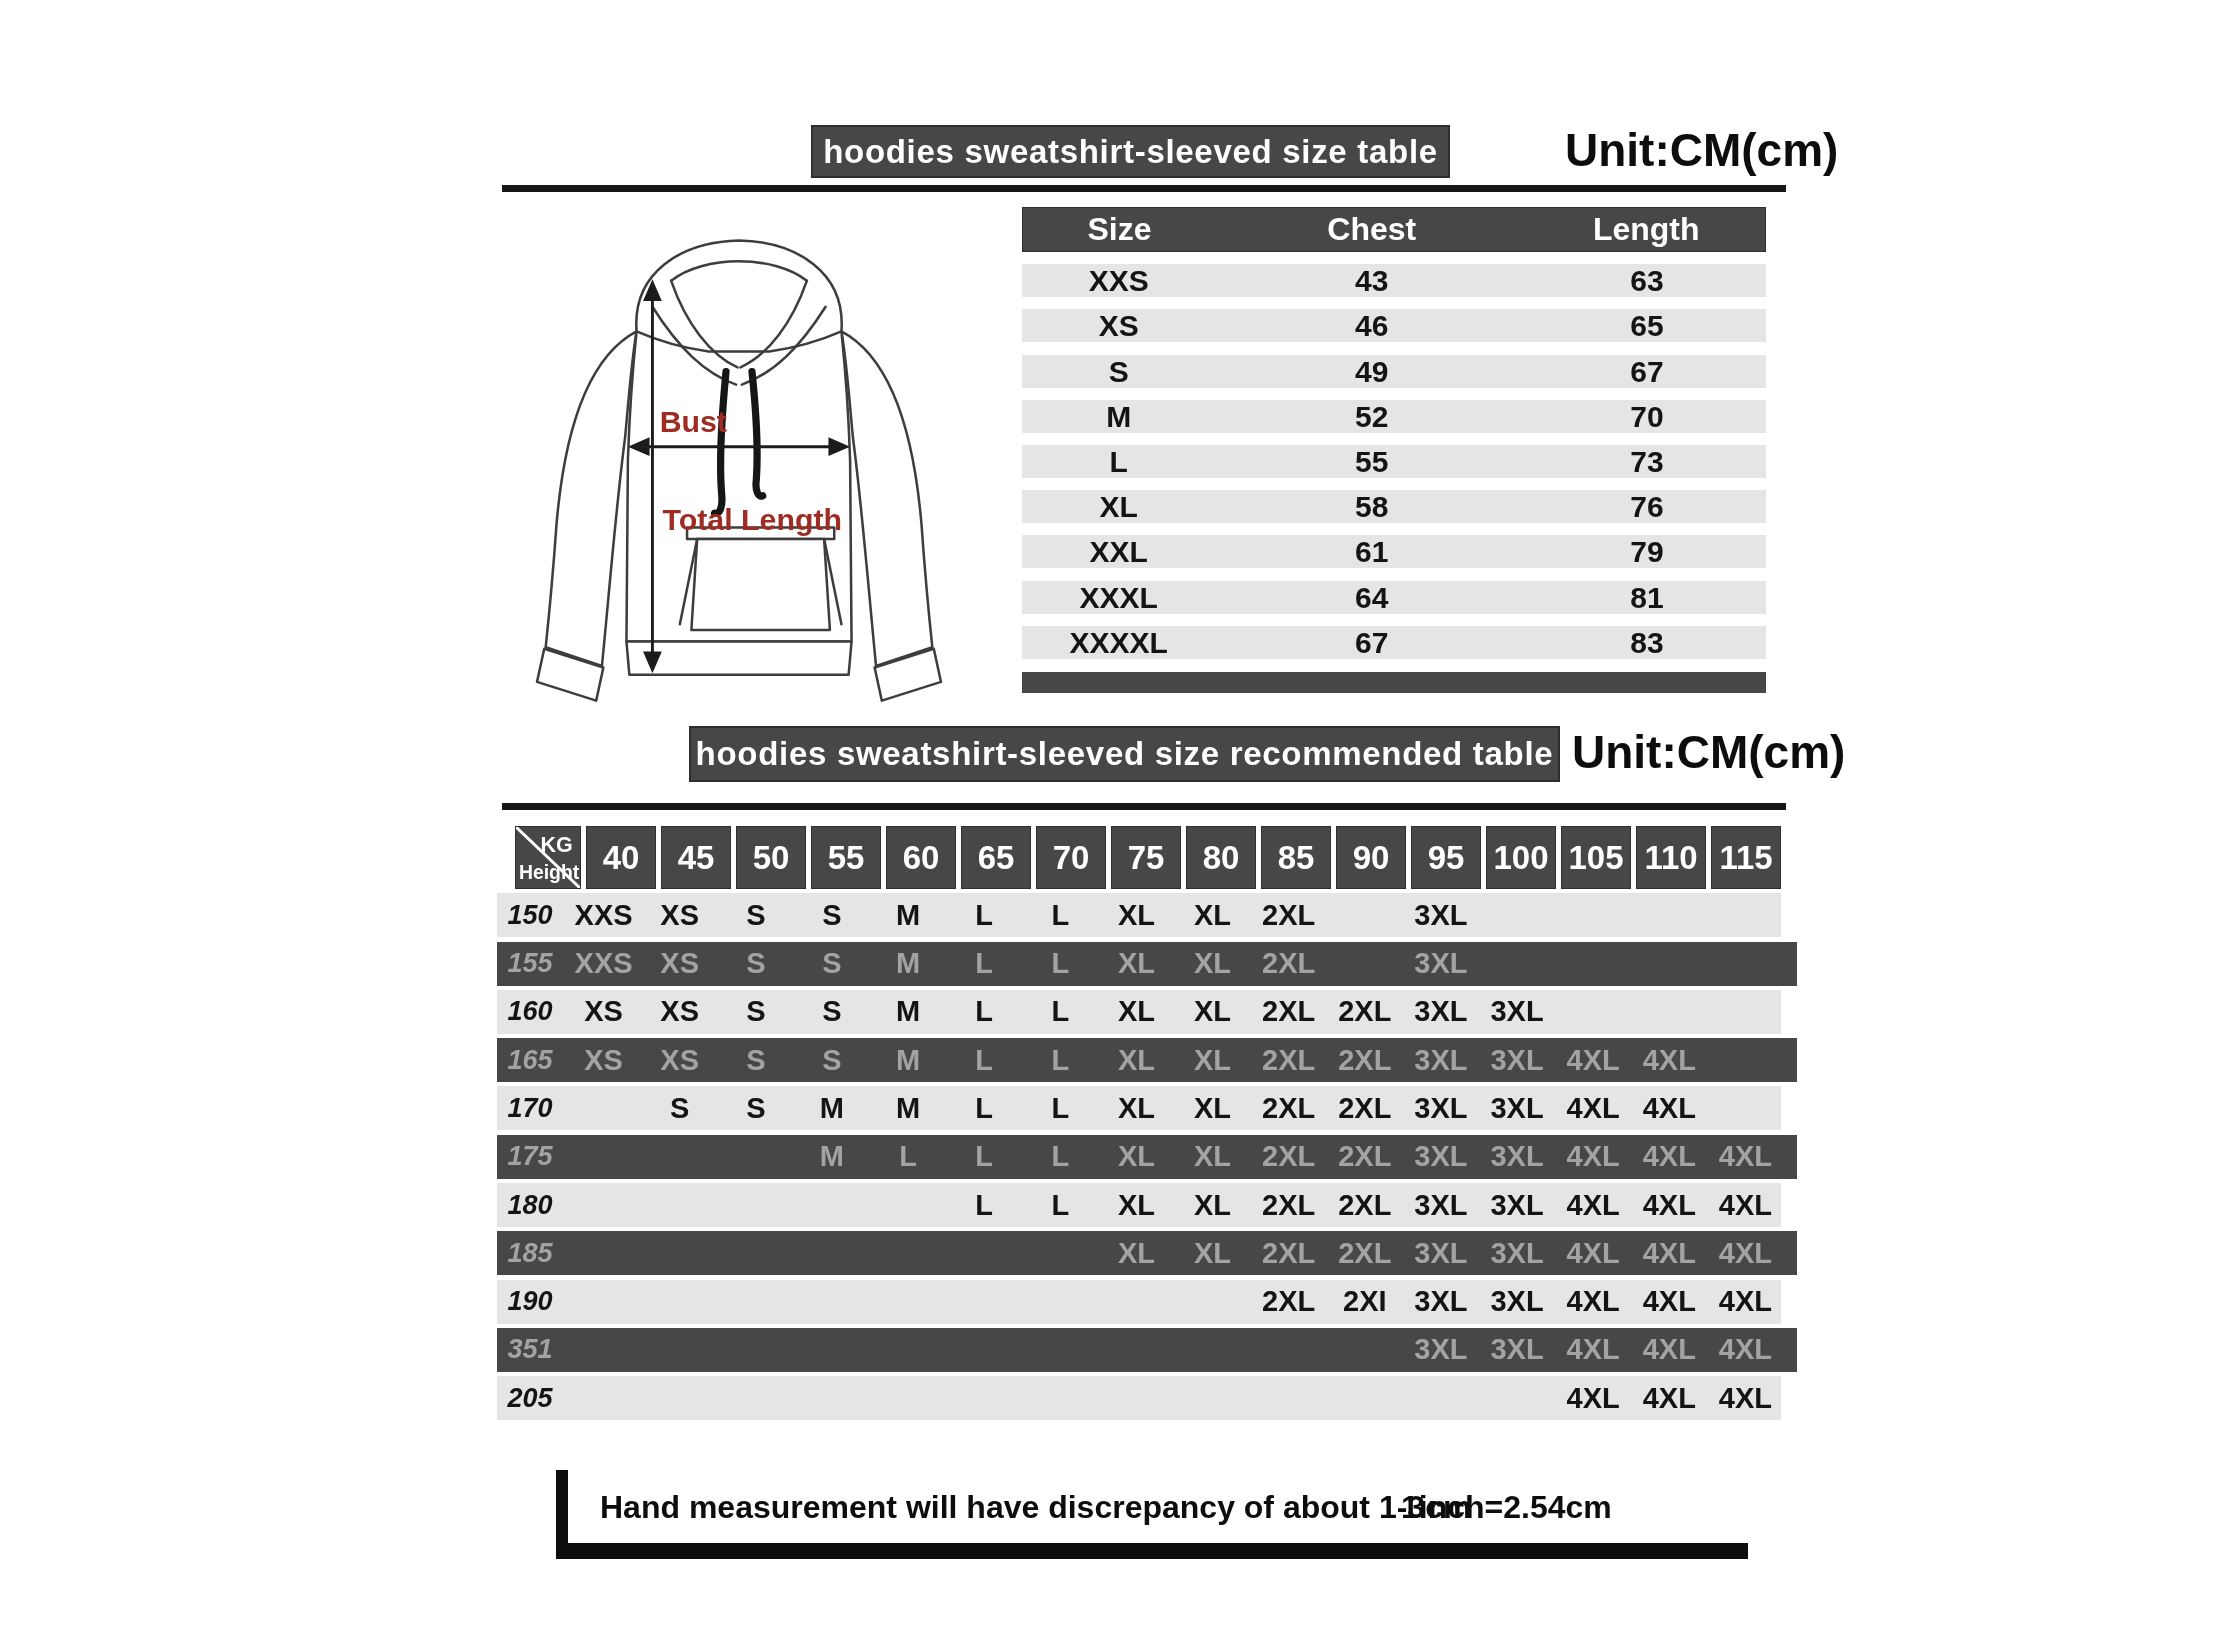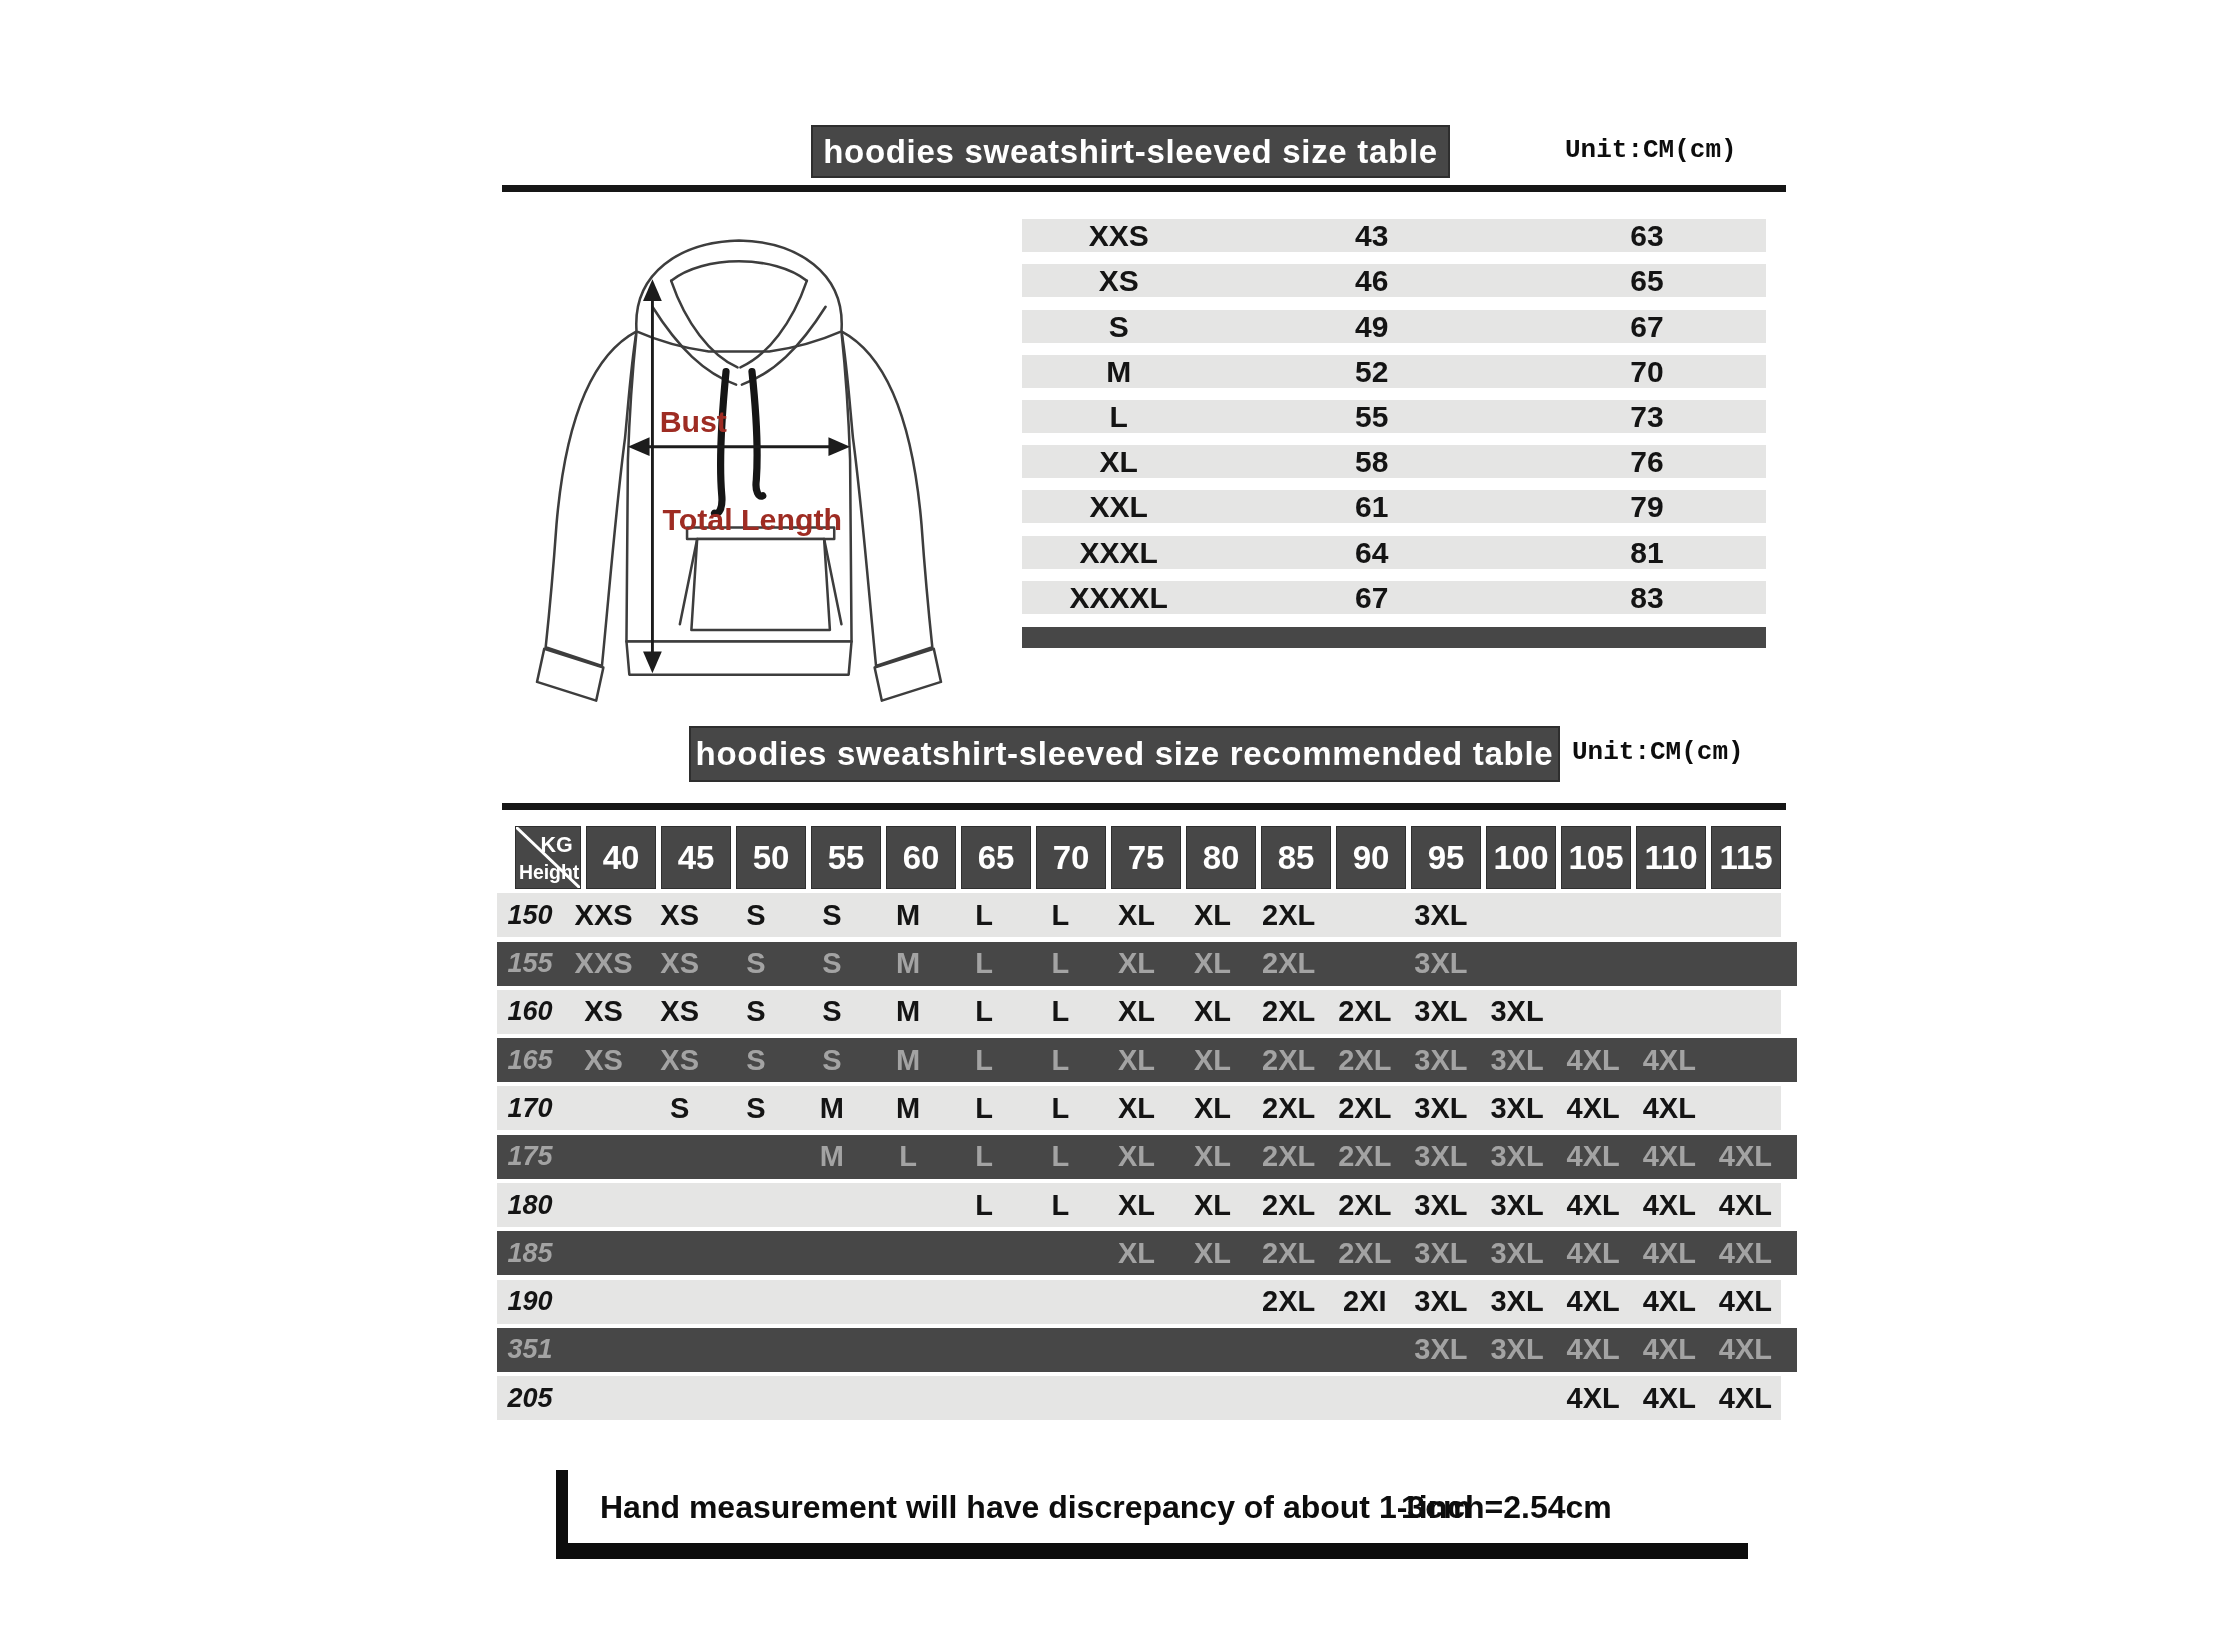--- a/index.html
+++ b/index.html
@@ -6,21 +6,21 @@
   body{
     width:2227px;height:1651px;background:#ffffff;position:relative;
     font-family:"Liberation Sans",sans-serif;font-weight:bold;color:#141414;
     overflow:hidden;
   }
   .abs{position:absolute;}
   .flexc{display:flex;align-items:center;justify-content:center;}
 
   
   .titlebar{background:#474747;border:2.2px solid #2e2e2e;color:#fff;font-size:33px;letter-spacing:0.7px;}
-  .unit{font-size:26px;color:#0d0d0d;font-family:Liberation Mono, monospace;}
+  .unit{font-size:46px;color:#0d0d0d;}
   .rule{background:#161616;}
 
   
   .t1{left:1022px;top:207px;width:744px;}
   .t1-grid{display:grid;grid-template-columns:26% 42% 32%;align-items:center;text-align:center;}
   .t1-head{height:43px;background:#474747;border:1.4px solid #2e2e2e;color:#fff;font-size:32px;}
   .t1-row{height:33px;margin-top:12.2px;background:#e5e5e4;font-size:30px;color:#141414;}
   .t1-foot{height:21.5px;margin-top:13px;background:#474747;}
 
   
@@ -94,20 +94,25 @@
     <line class="meas" x1="190" y1="138" x2="190" y2="628"></line>
     <polygon class="ah" points="190,110 177,140 203,140"></polygon>
     <polygon class="ah" points="190,656 177,626 203,626"></polygon>
 
     <text class="redlab" x="200" y="322">Bust</text>
     <text class="redlab" x="204" y="458">Total Length</text>
   </svg>
 </div>
 
 <div class="abs t1">
+  <div class="t1-grid t1-head">
+    <div>Size</div>
+    <div>Chest</div>
+    <div>Length</div>
+  </div>
   <div class="t1-grid t1-row">
       <div>XXS</div>
       <div>43</div>
       <div>63</div>
     </div>
   <div class="t1-grid t1-row">
       <div>XS</div>
       <div>46</div>
       <div>65</div>
     </div>

